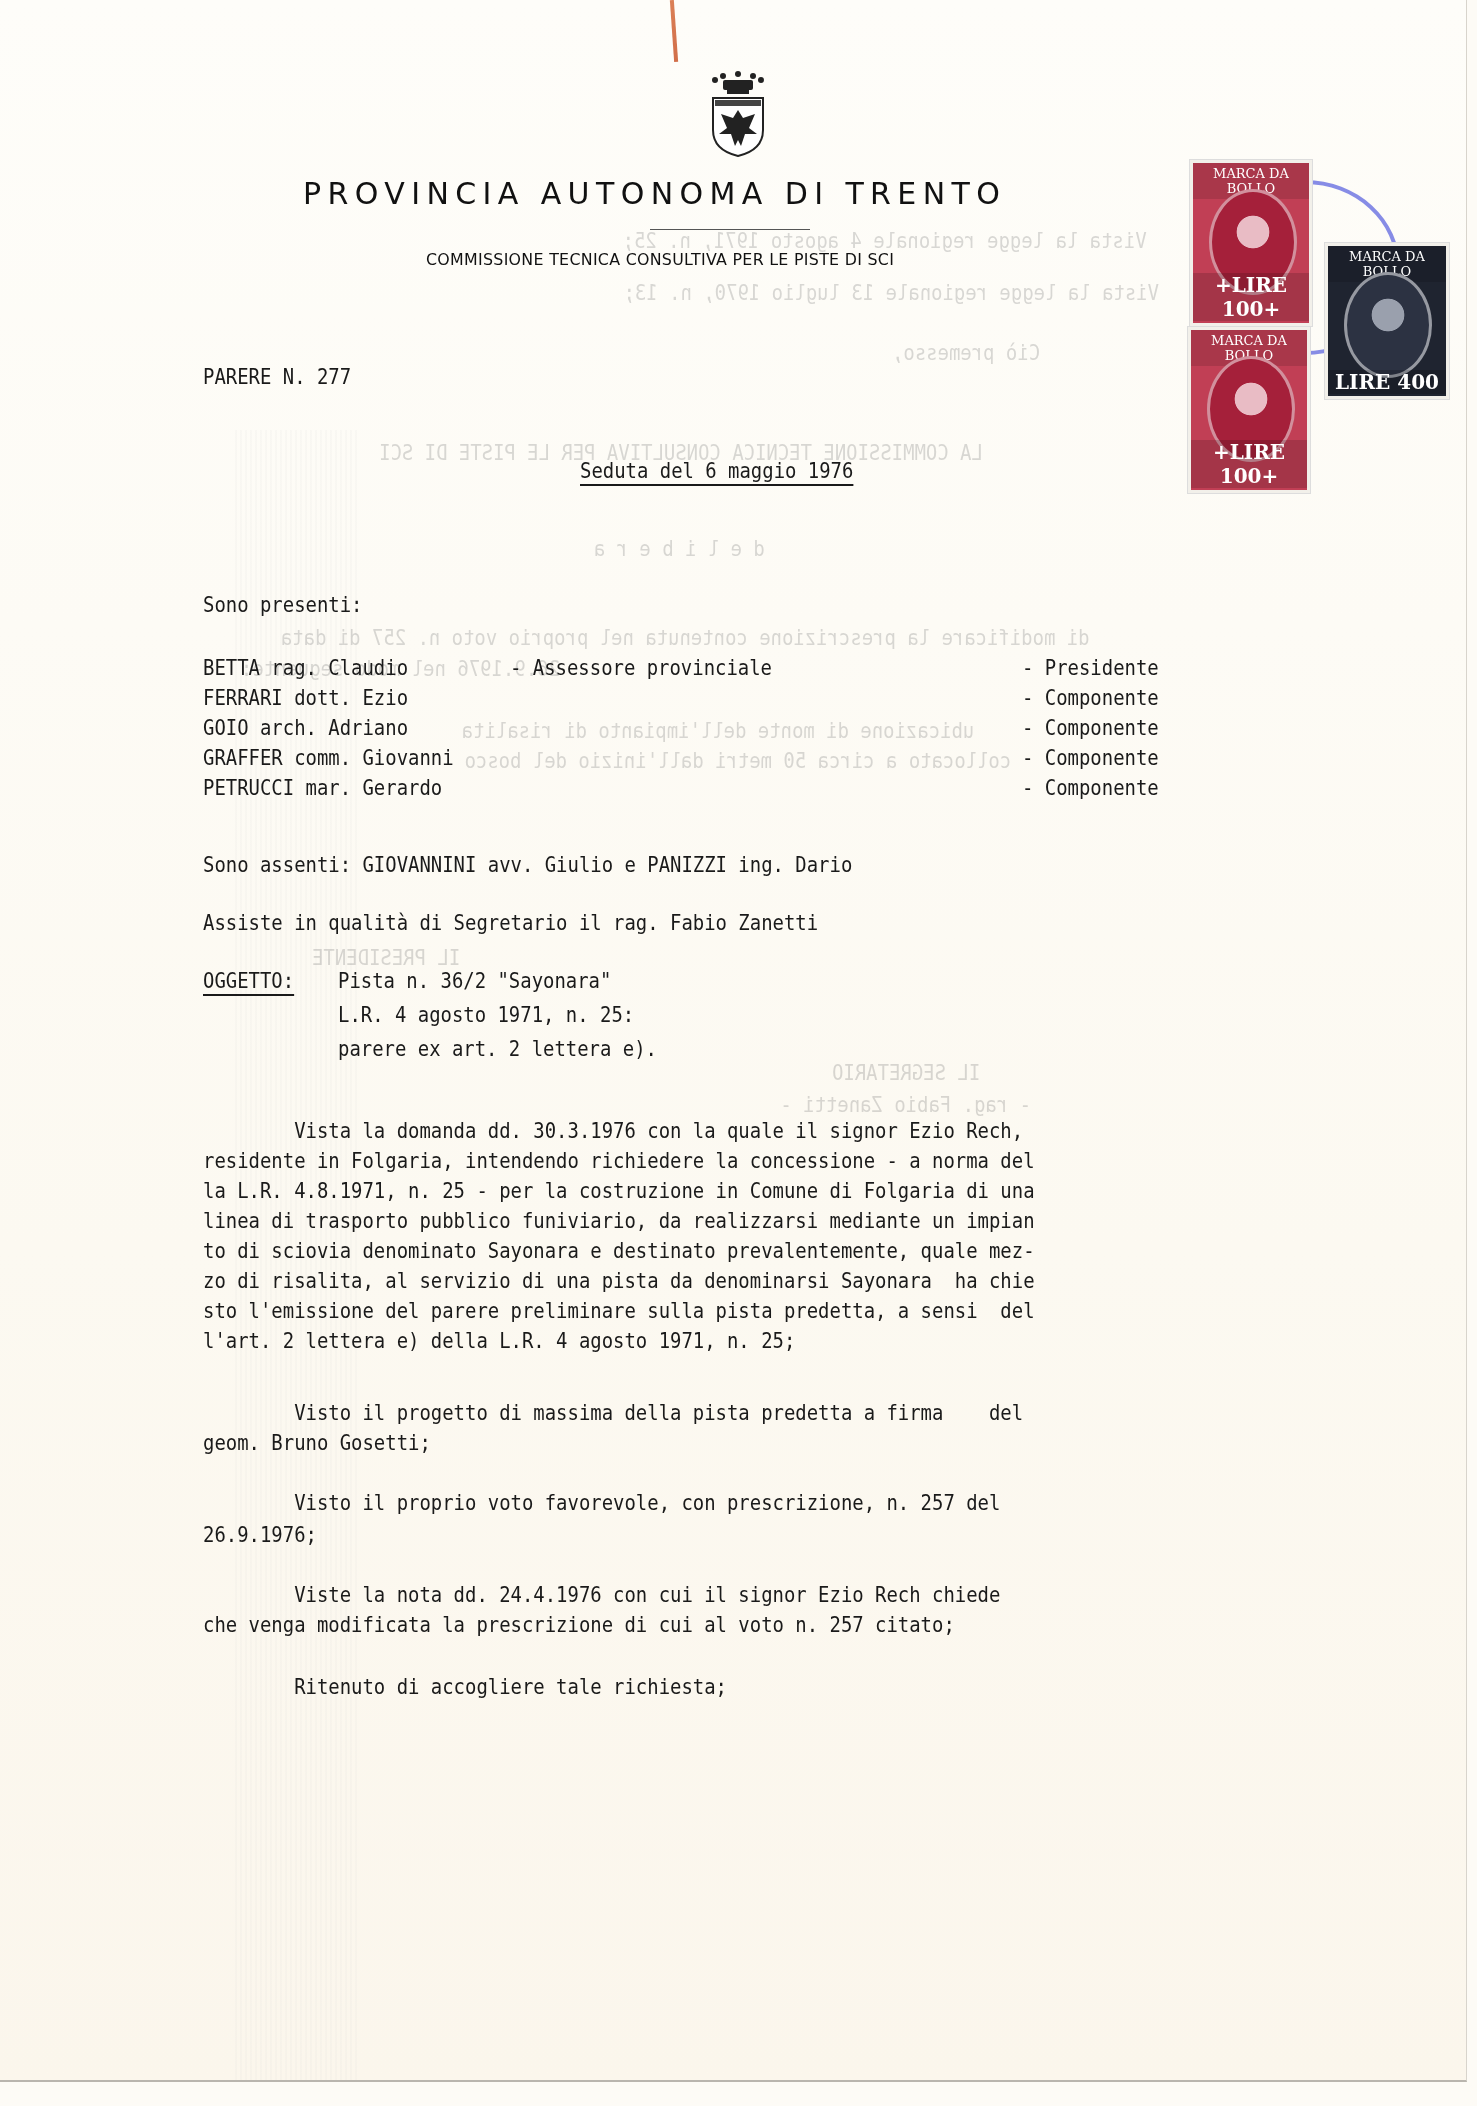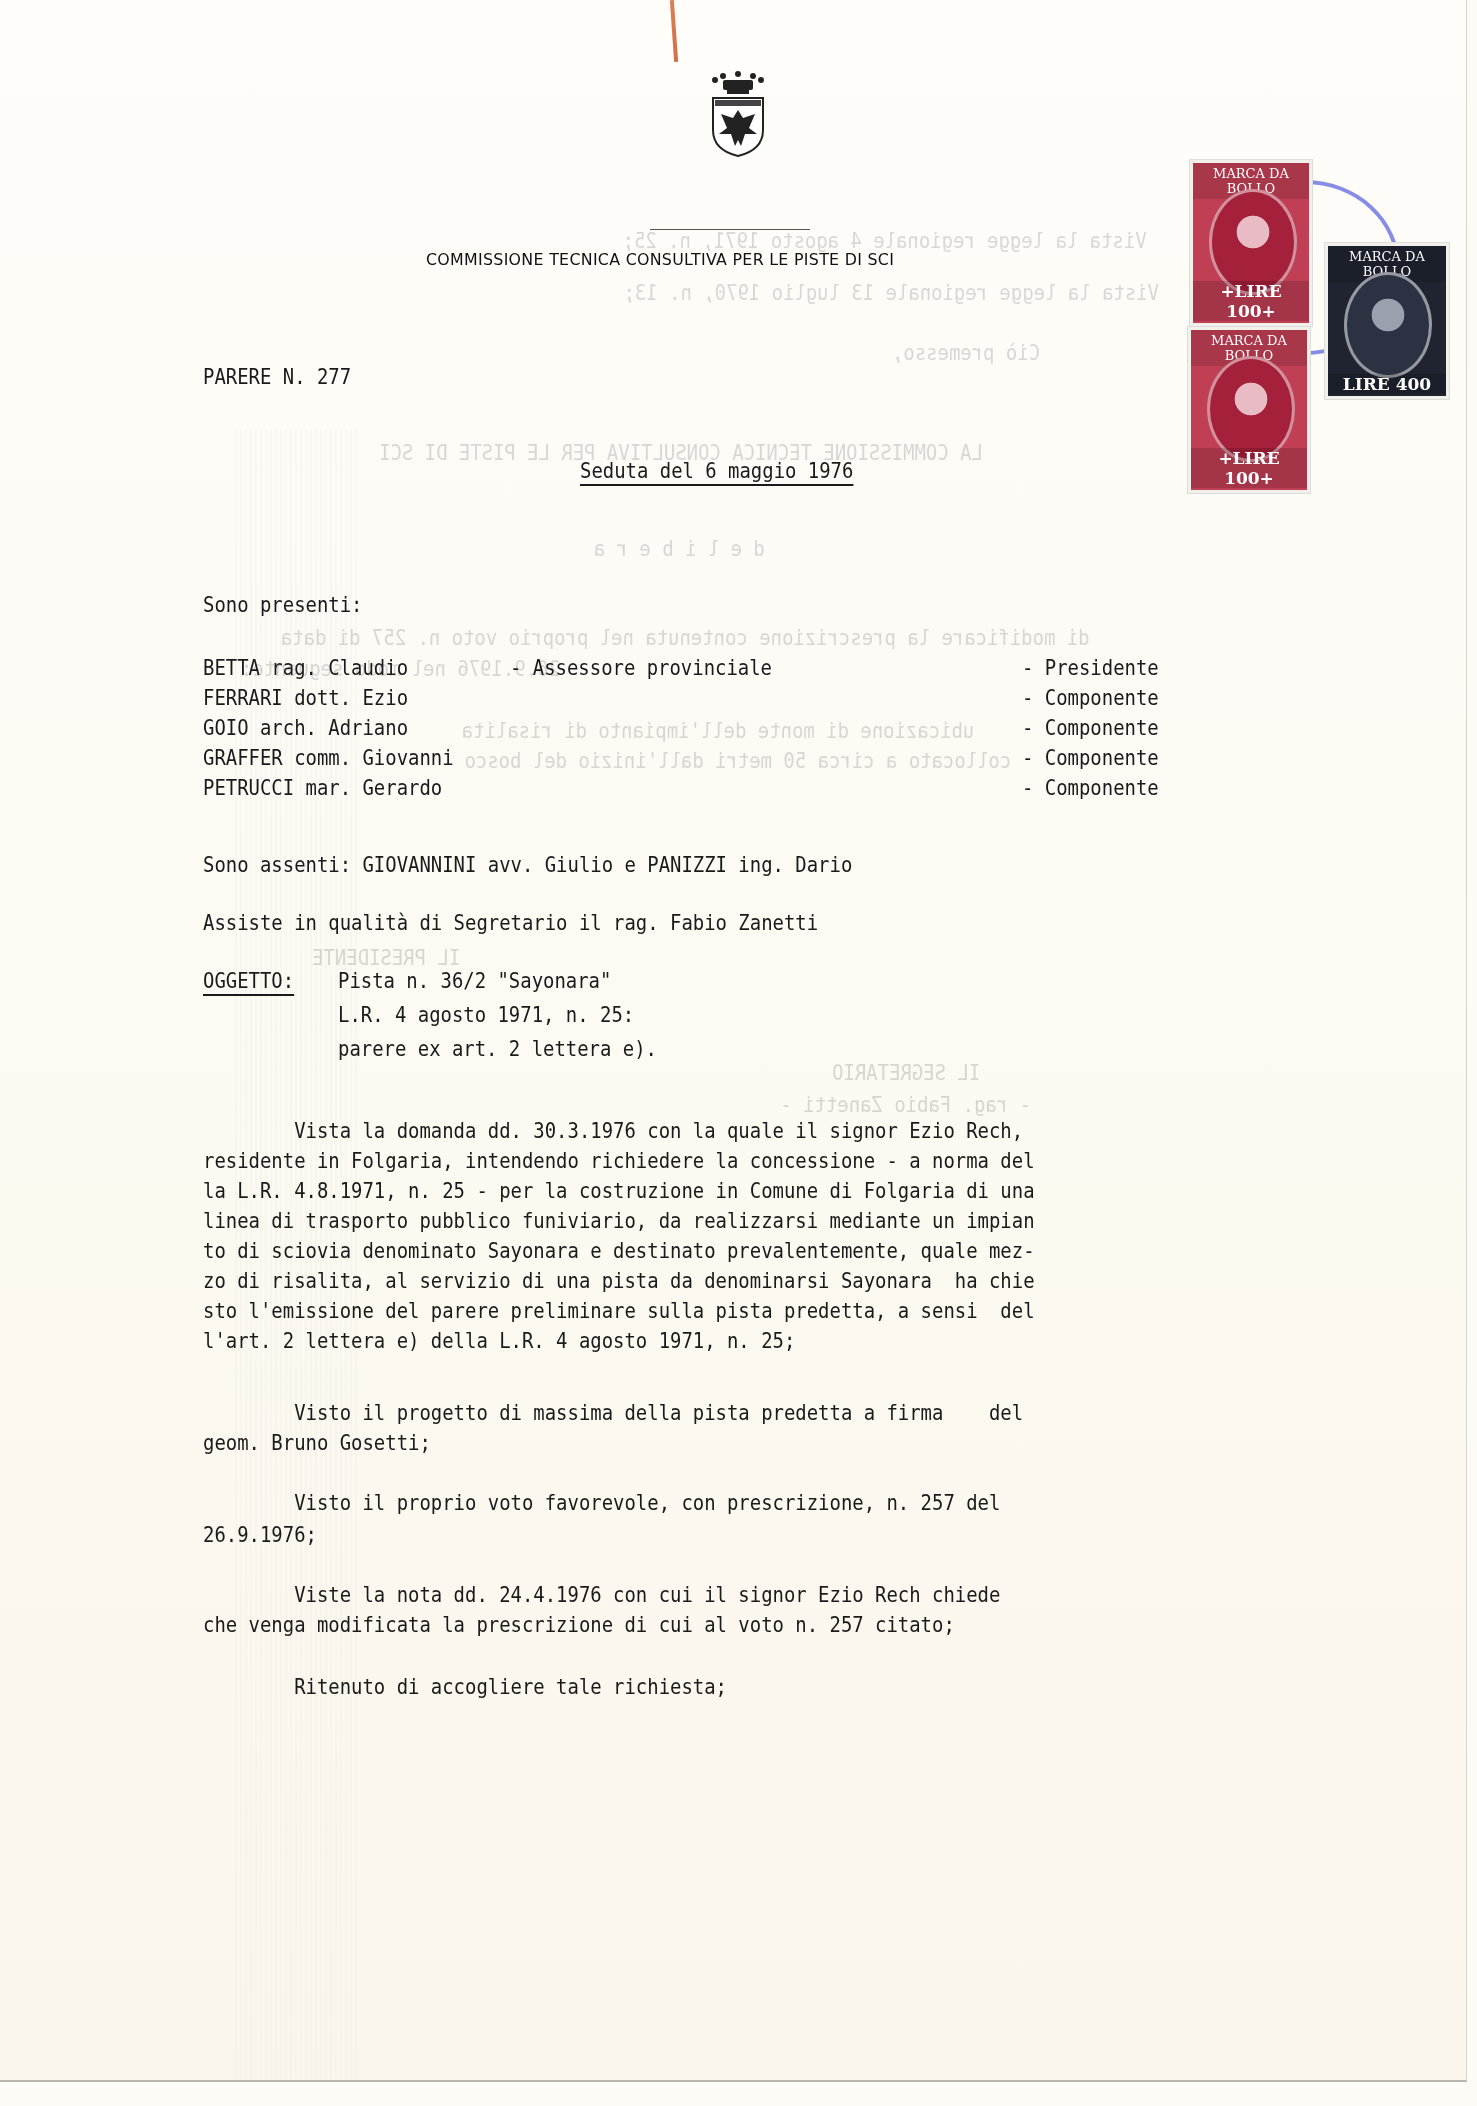--- a/index.html
+++ b/index.html
@@ -49,21 +49,21 @@
   }
   .stamp-red { background: #c13f55; width: 116px; height: 160px; }
   .stamp-black { background: #1f2430; width: 118px; height: 150px; }
   .stamp .lbl { display: block; font-size: 13px; padding: 3px 0; background: rgba(0,0,0,0.12); }
   .stamp .oval {
     position: absolute; left: 16px; top: 26px; width: 82px; height: 100px; border-radius: 50%;
     border: 3px solid rgba(255,255,255,0.5);
   }
   .stamp-red .oval { background: radial-gradient(circle at 50% 40%, #e9bcc5 0 22%, #a5203a 23%); }
   .stamp-black .oval { background: radial-gradient(circle at 50% 40%, #9aa0ad 0 22%, #2c3242 23%); }
-  .stamp .val { position: absolute; bottom: 2px; left: 0; right: 0; font-size: 17px; font-weight: bold; background: rgba(0,0,0,0.15); }
+  .stamp .val { position: absolute; bottom: 2px; left: 0; right: 0; font-size: 20px; font-weight: bold; background: rgba(0,0,0,0.15); }
   .seal {
     position: absolute; left: 1210px; top: 180px; width: 190px; height: 175px; border-radius: 50%;
     border: 4px solid rgba(70,80,220,0.65); box-sizing: border-box;
   }
 </style>
 </head>
 <body>
 
 <div class="page">
   <div class="fold-band"></div>
@@ -90,20 +90,21 @@
       <circle cx="48" cy="8" r="3"></circle>
         <circle cx="56" cy="12" r="3"></circle>
       <rect x="18" y="12" width="30" height="10" rx="2"></rect>
       <rect x="22" y="22" width="22" height="4"></rect>
     </g>
     <path d="M8 30 H58 V62 Q58 82 33 88 Q8 82 8 62 Z" fill="#fff" stroke="#222" stroke-width="2"></path>
     <rect x="10" y="32" width="46" height="6" fill="#444"></rect>
     <path d="M33 42 L38 50 L50 46 L44 60 L52 66 L40 66 L36 78 L33 72 L30 78 L26 66 L14 66 L22 60 L16 46 L28 50 Z" fill="#222"></path>
   </svg>
 
+  <div class="abs title">PROVINCIA AUTONOMA DI TRENTO</div>
   <div class="title-rule"></div>
   <div class="abs subtitle">COMMISSIONE TECNICA CONSULTIVA PER LE PISTE DI SCI</div>
 
   <div class="seal"></div>
   <div class="stamps">
     <div class="stamp stamp-red" style="left:10px; top:5px;">
       <span class="lbl">MARCA DA BOLLO</span>
       <span class="oval"></span>
       <span class="val">+LIRE 100+</span>
     </div>

